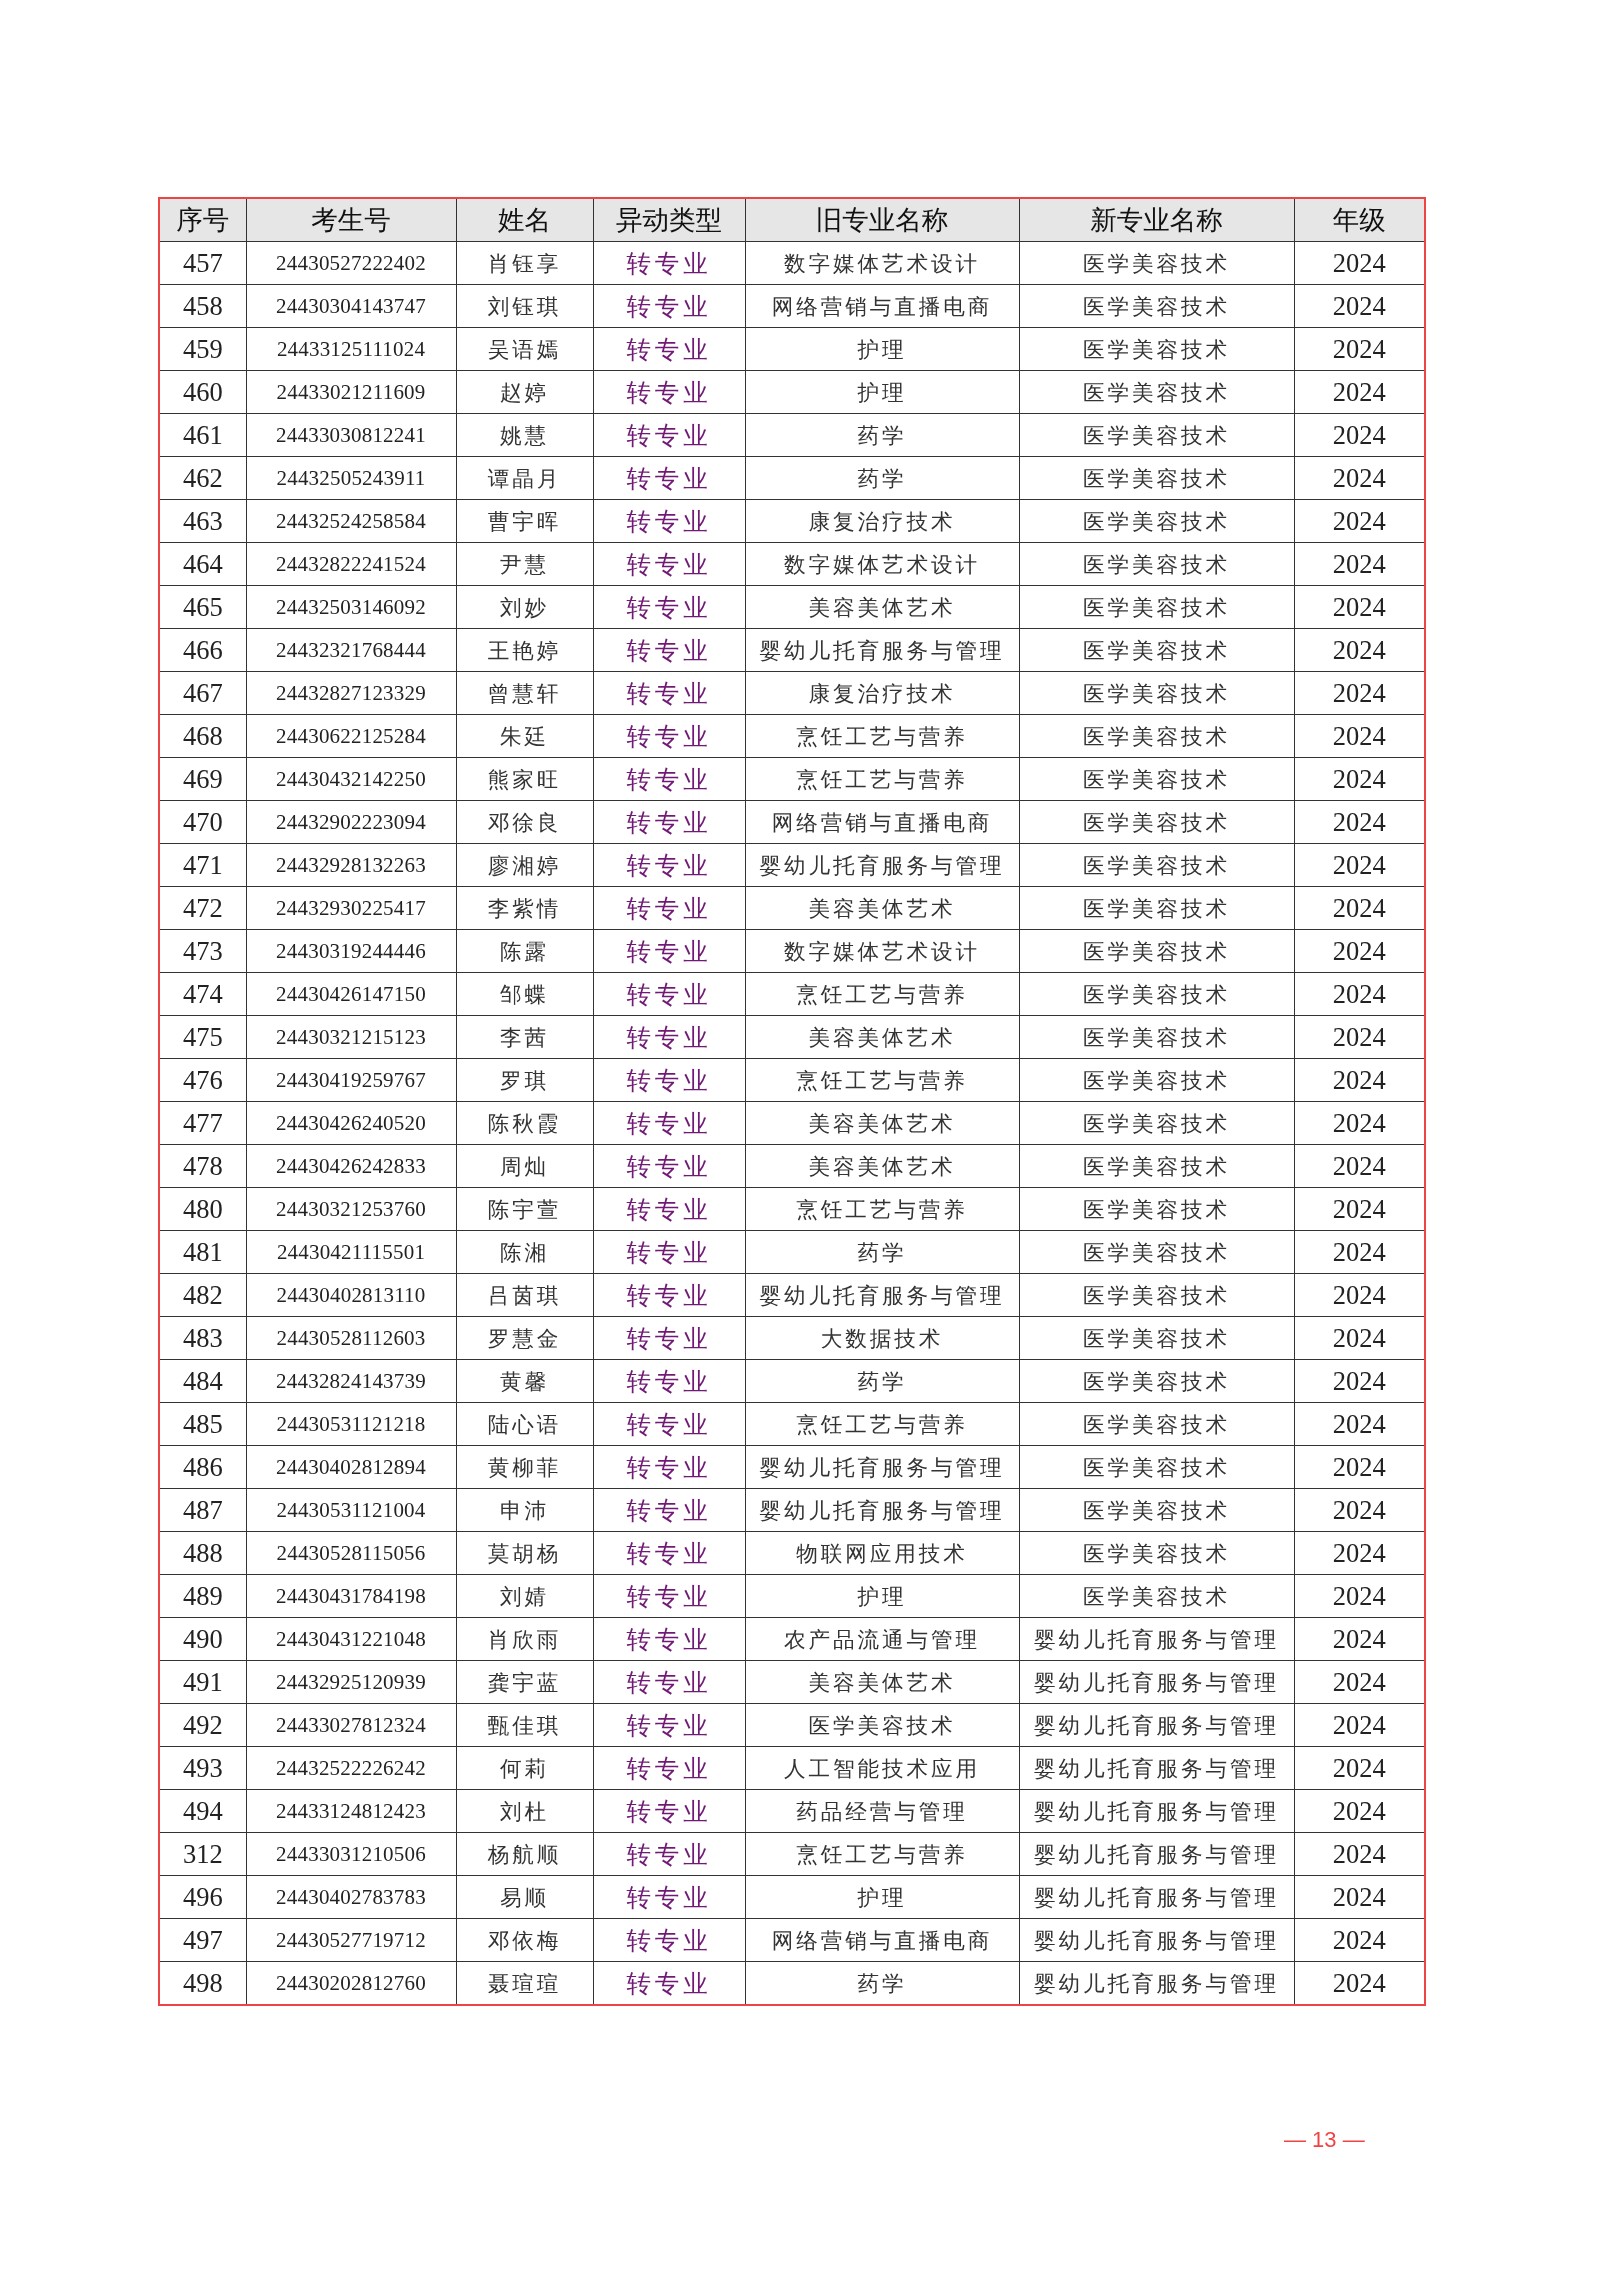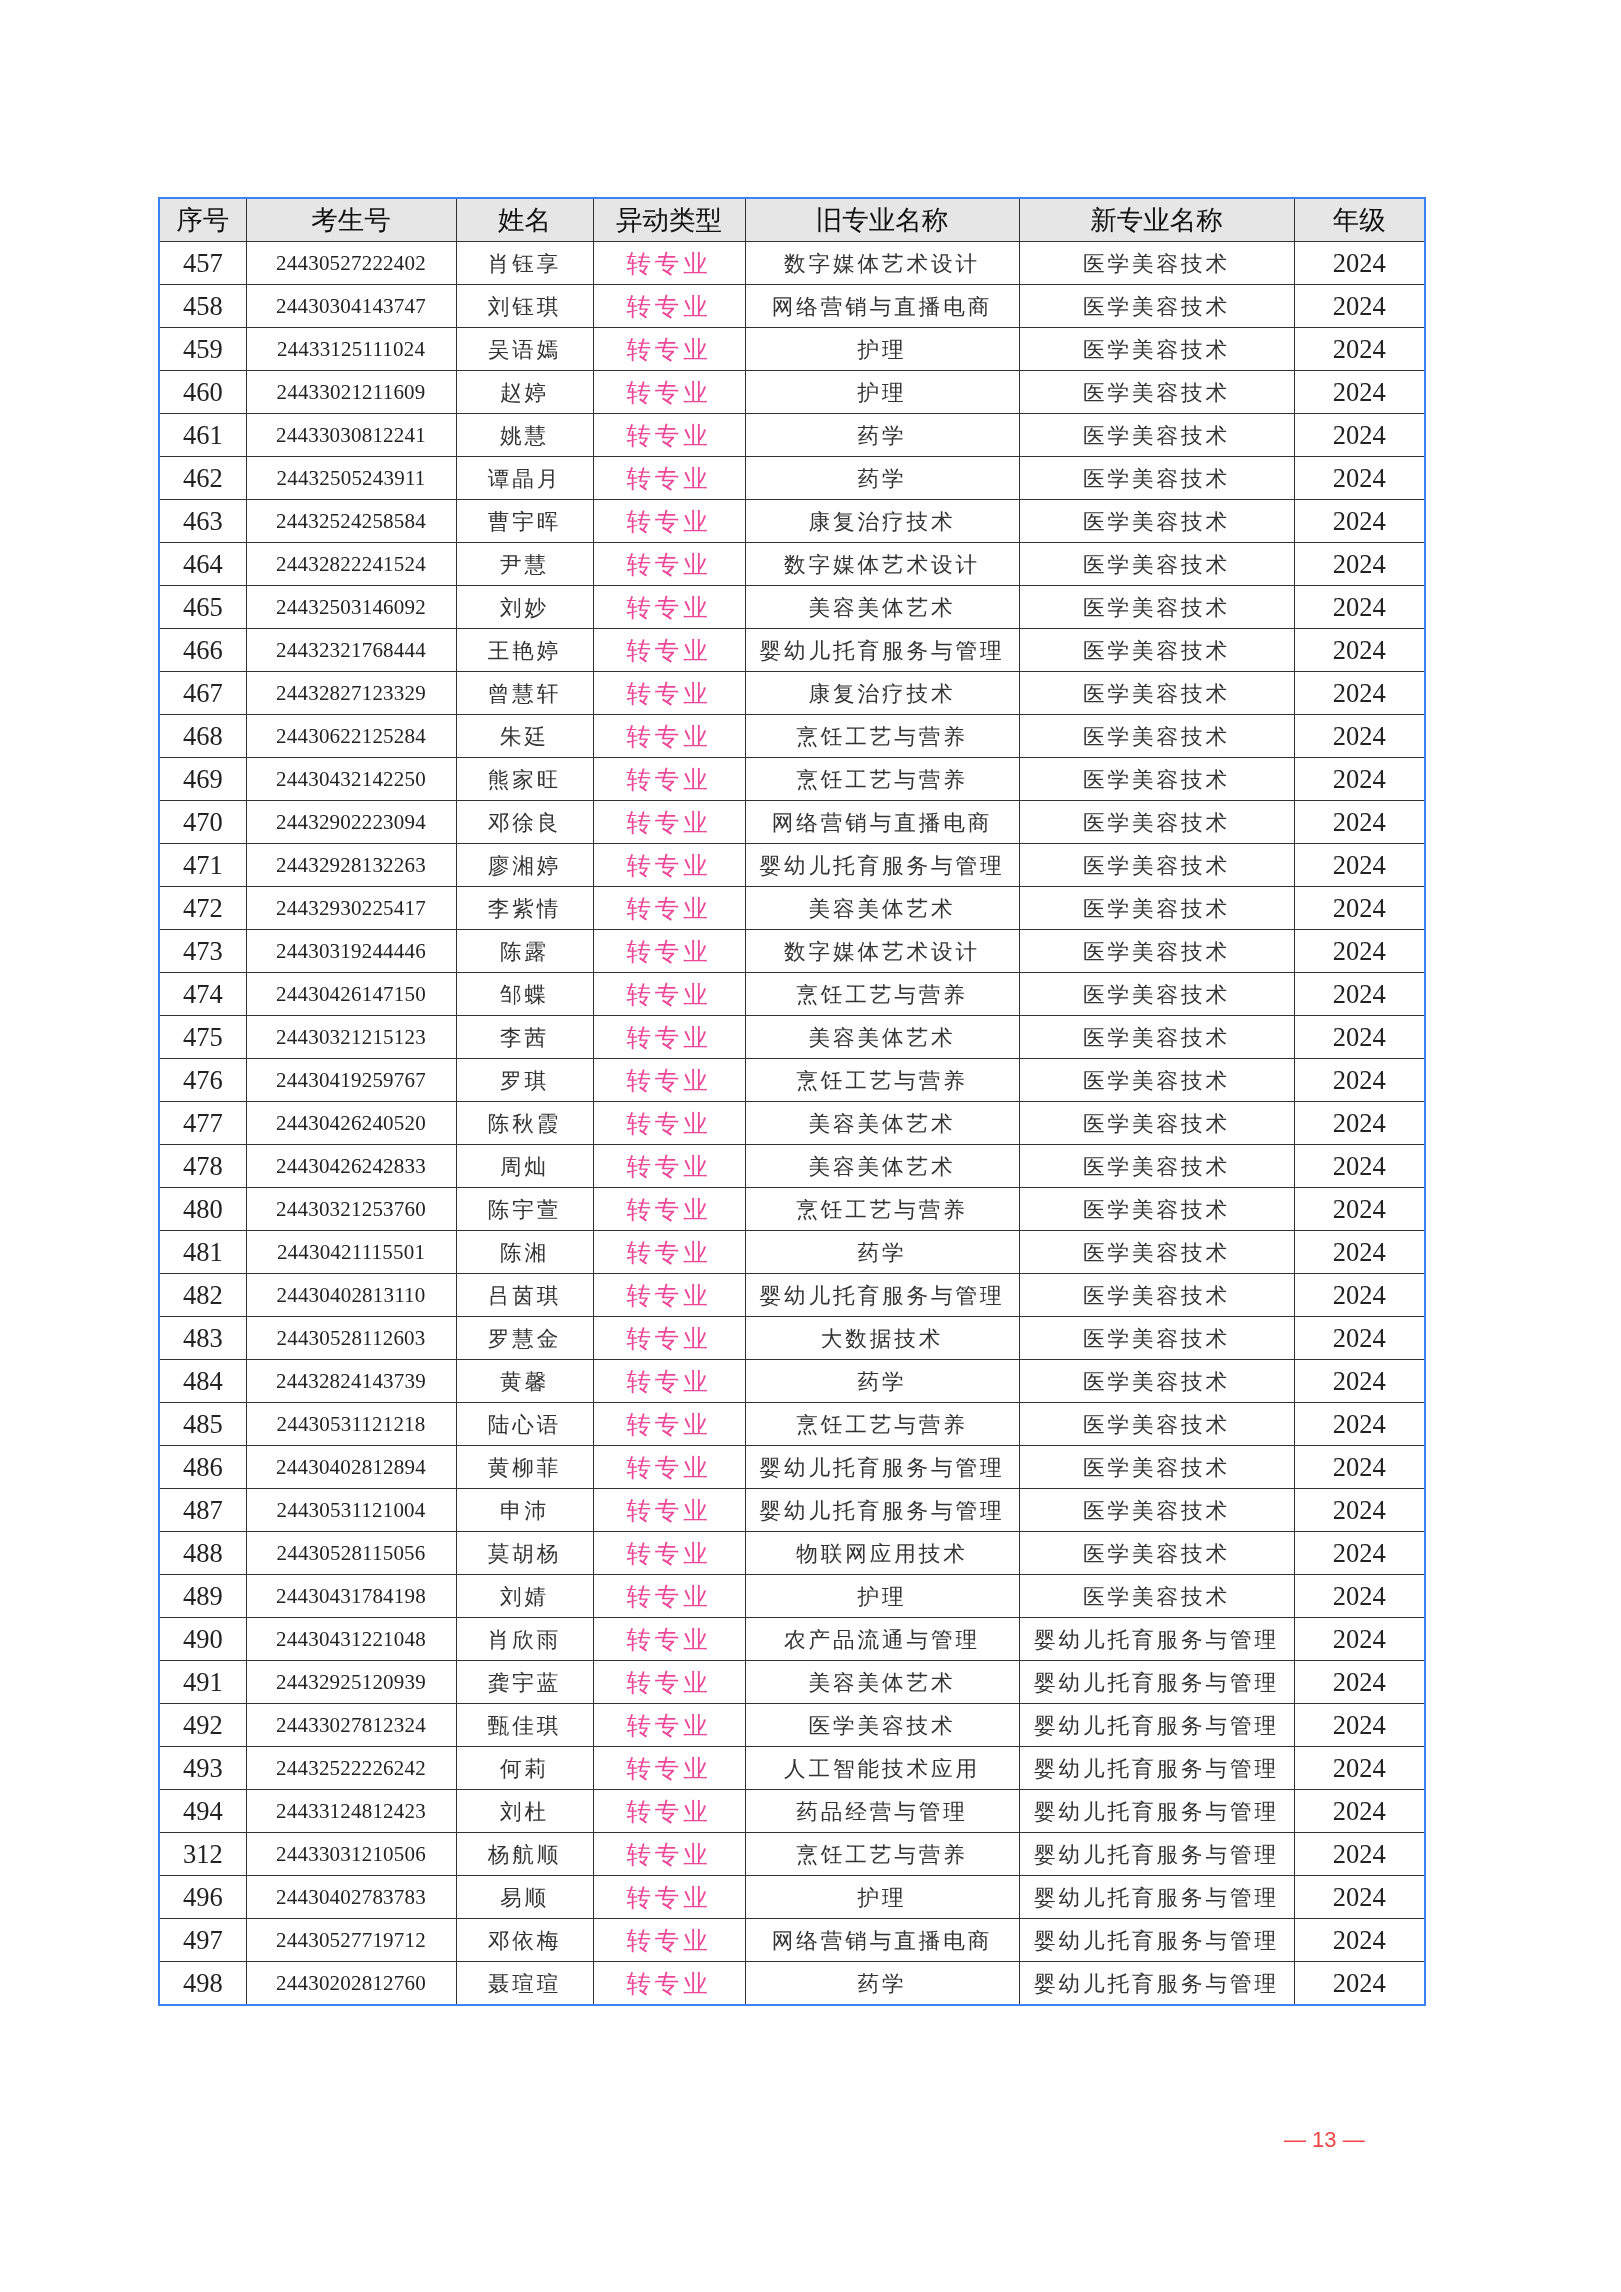--- a/index.html
+++ b/index.html
@@ -1,37 +1,37 @@
 <!DOCTYPE html>
 <html><head>
   <meta charset="utf-8">
   <style>
     html, body { margin: 0; padding: 0; background: #ffffff; }
     body { width: 1621px; height: 2293px; position: relative; overflow: hidden;
            font-family: "DejaVu Serif", "Liberation Serif", serif; color: #222; }
     .doc-table {
       position: absolute; left: 158px; top: 197px;
       border-collapse: collapse; table-layout: fixed;
-      border: 2px solid #3b82f6;
+      border: 2px solid #ef4444;
     }
     .doc-table th, .doc-table td {
       border: 1.5px solid #333;
       text-align: center; vertical-align: middle;
       padding: 0; white-space: nowrap; overflow: hidden;
     }
     .doc-table th {
       height: 42px; background: #e6e6e6;
       font-family: "DejaVu Sans", "Liberation Sans", sans-serif;
       font-size: 26.5px; font-weight: normal; color: #111;
     }
     .doc-table td { height: 42px; font-size: 22.5px; }
     .doc-table td.num { font-family: "Liberation Serif", "DejaVu Serif", serif; font-size: 26.5px; }
     .doc-table td.id { font-family: "Liberation Serif", "DejaVu Serif", serif; font-size: 21px; letter-spacing: 0.2px; }
     .doc-table td.cn { font-family: "DejaVu Sans", "Liberation Sans", sans-serif; font-size: 21.6px; letter-spacing: 2.9px; color: #333; }
-    .doc-table td.type { font-family: "DejaVu Sans", "Liberation Sans", sans-serif; font-size: 24.5px; letter-spacing: 3.9px; color: #ec4899; }
+    .doc-table td.type { font-family: "DejaVu Sans", "Liberation Sans", sans-serif; font-size: 24.5px; letter-spacing: 3.9px; color: #701a75; }
     .page-number {
       position: absolute; left: 1284px; top: 2127px; width: 98px; text-align: left;
       font-family: "Liberation Sans", "DejaVu Sans", sans-serif; font-size: 22px; color: #ef4444;
     }
   </style>
 </head>
 <body>
 
 <table class="doc-table">
   <colgroup>

